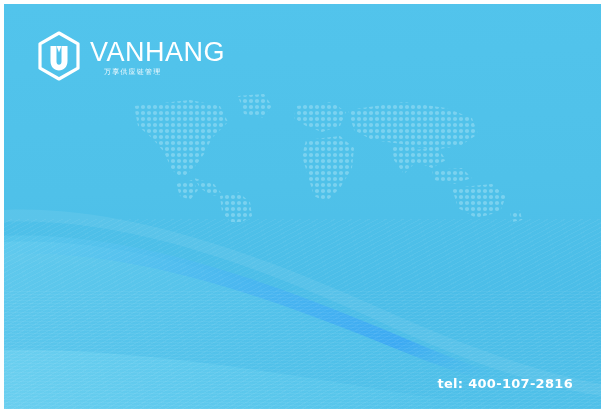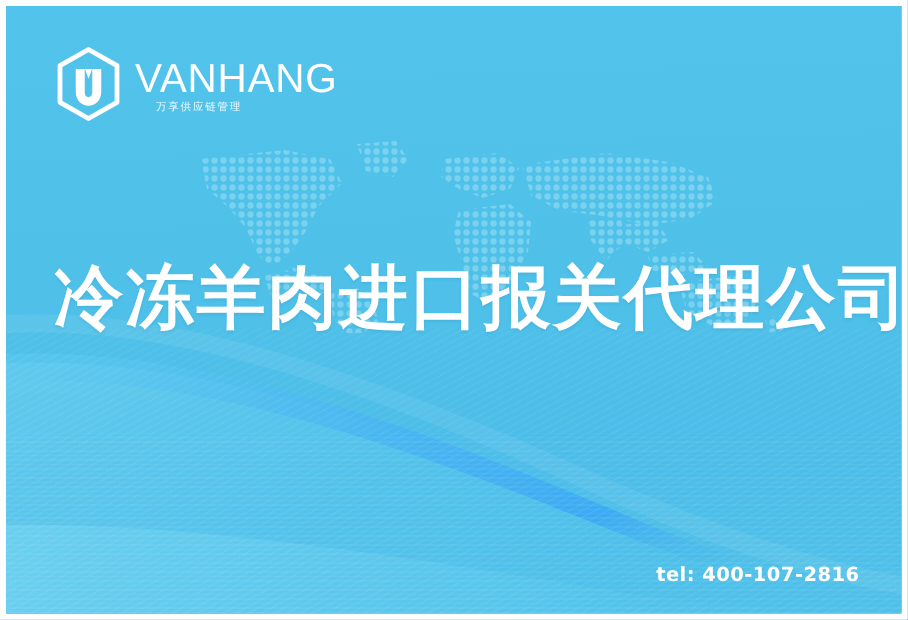--- a/index.html
+++ b/index.html
@@ -112,21 +112,21 @@
   .logo-word-main {
     font-family: "Liberation Sans", sans-serif;
     font-size: 27px;
     letter-spacing: 0.5px;
     color: #ffffff;
     line-height: 1;
     font-weight: 400;
     white-space: nowrap;
   }
   .logo-word-sub {
-    font-family: Liberation Mono, monospace;
+    font-family: Liberation Serif, serif;
     font-size: 7px;
     letter-spacing: 1.2px;
     color: rgba(255,255,255,0.93);
     line-height: 1;
     margin-top: 3px;
     margin-left: 14px;
     white-space: nowrap;
   }
 
   
@@ -258,18 +258,17 @@
                    L20.5 15 Z" fill="#FFFFFF"></path>
           <path d="M20.6 15 L25.4 15 L23 21.5 Z" fill="#FFFFFF"></path>
         </svg>
       </span>
       <span class="logo-word">
         <span class="logo-word-main">VANHANG</span>
         <span class="logo-word-sub">万享供应链管理</span>
       </span>
     </div>
 
-    <div class="headline">冷冻羊肉进口报关代理公司</div>
 
     <div class="tel">tel: 400-107-2816</div>
 
   </div>
 </div>
 
 </body></html>

